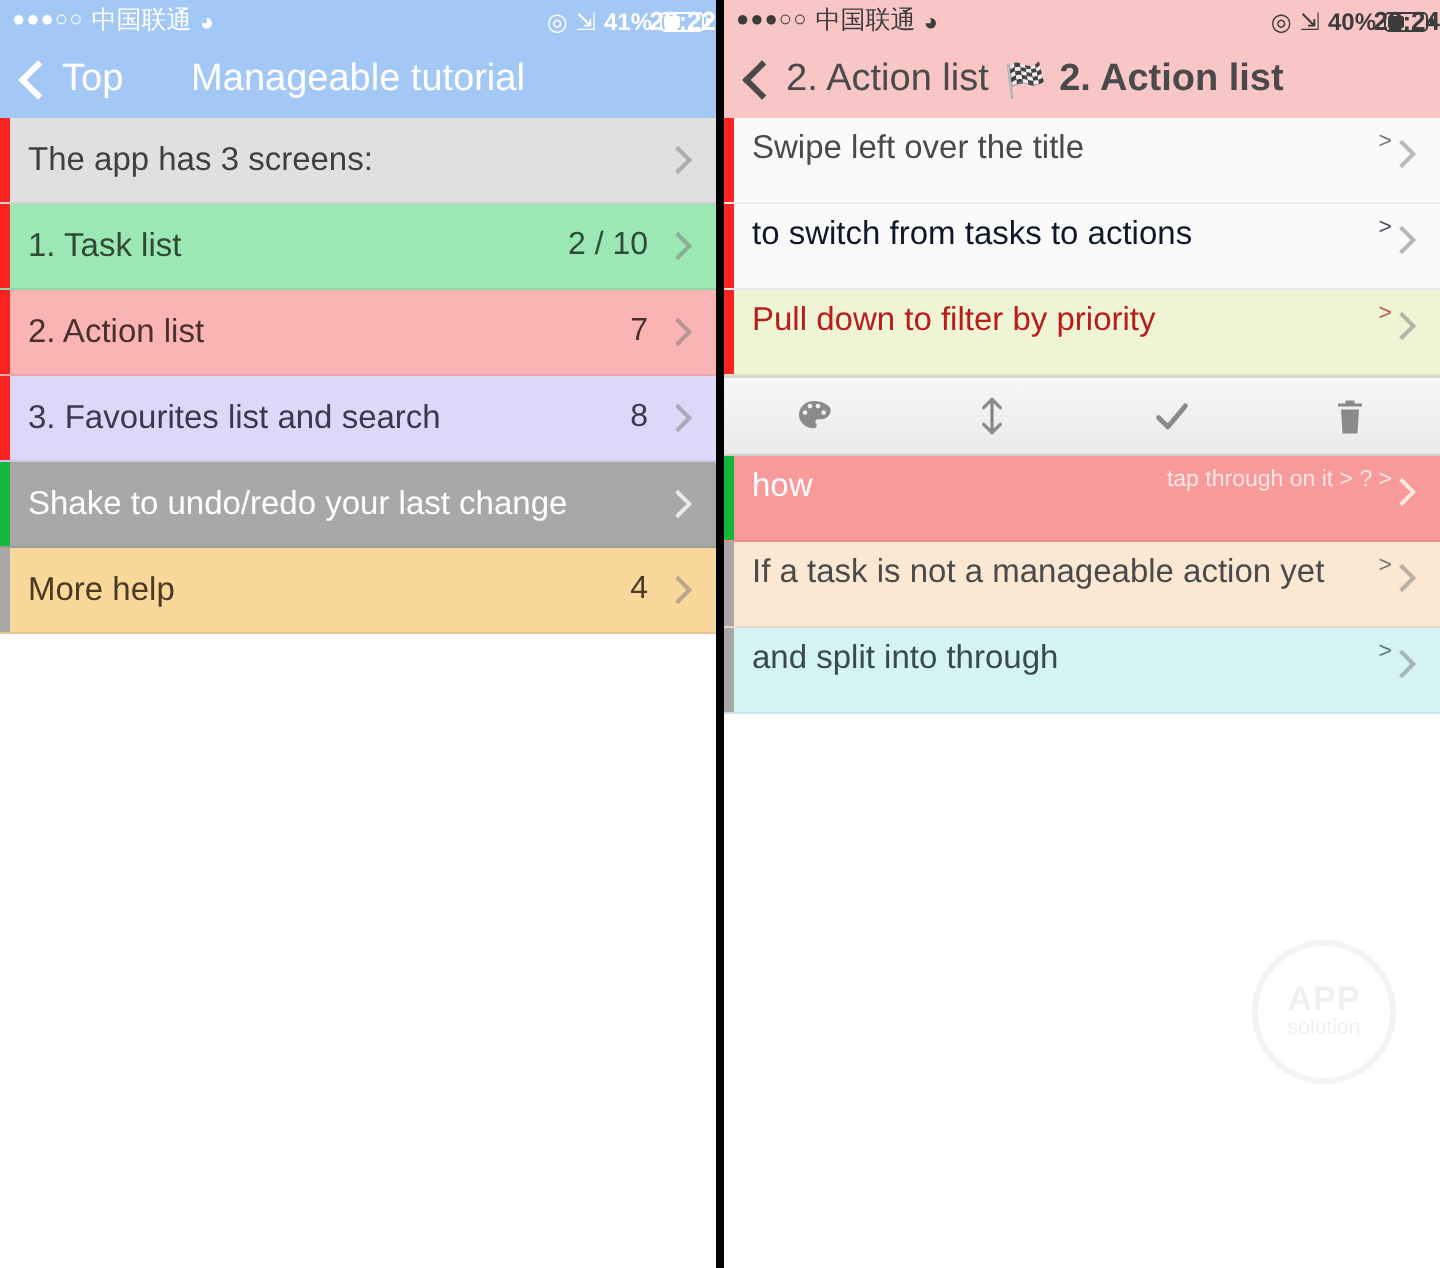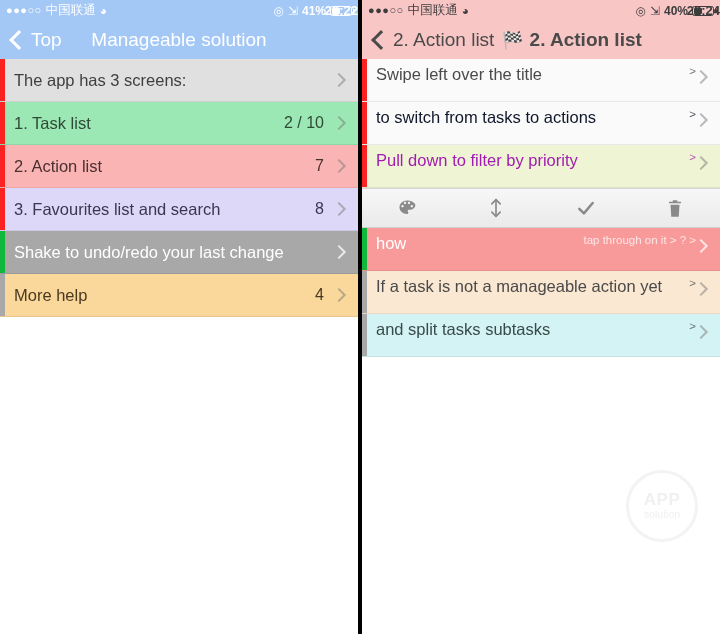--- a/index.html
+++ b/index.html
@@ -272,21 +272,21 @@
             <span class="fill" style="width:41%"></span>
           </span>
       </div>
     </div>
 
     <div class="nav-bar">
       <div class="back-btn">
         <span class="chev-back"></span>
         <span class="back-label">Top</span>
       </div>
-      <div class="nav-title-centered">Manageable solution</div>
+      <div class="nav-title-centered">Manageable tutorial</div>
     </div>
 
     <div class="list">
 
       <div class="row" style="background:#e0e0e0;color:#3f3f3f">
         <span class="edge" style="background:#fb2222"></span>
         <span class="row-title">The app has 3 screens:</span>
         <span class="row-count"></span>
         <span class="chev"></span>
       </div>
@@ -375,21 +375,21 @@
 
       <div class="row two-line" style="background:#fafafa;color:#0f172a">
         <span class="edge" style="background:#fb2222"></span>
         <span class="text-col">
           <span class="row-title">to switch from tasks to actions</span>
           <span class="row-sub">&gt;</span>
         </span>
         <span class="chev"></span>
       </div>
 
-      <div class="row two-line" style="background:#eef4d4;color:#a21caf">
+      <div class="row two-line" style="background:#eef4d4;color:#b91c1c">
         <span class="edge" style="background:#fb2222"></span>
         <span class="text-col">
           <span class="row-title">Pull down to filter by priority</span>
           <span class="row-sub">&gt;</span>
         </span>
         <span class="chev"></span>
       </div>
 
     </div>
 
@@ -434,21 +434,21 @@
         <span class="text-col">
           <span class="row-title">If a task is not a manageable action yet</span>
           <span class="row-sub">&gt;</span>
         </span>
         <span class="chev"></span>
       </div>
 
       <div class="row two-line" style="background:#d4f3f5;color:#3a4a4a">
         <span class="edge" style="background:#a8a8a8"></span>
         <span class="text-col">
-          <span class="row-title">and split tasks subtasks</span>
+          <span class="row-title">and split into through</span>
           <span class="row-sub">&gt;</span>
         </span>
         <span class="chev"></span>
       </div>
 
     </div>
 
     <div class="watermark">
       <span class="wm-app">APP</span>
       <span class="wm-sol">solution</span>

